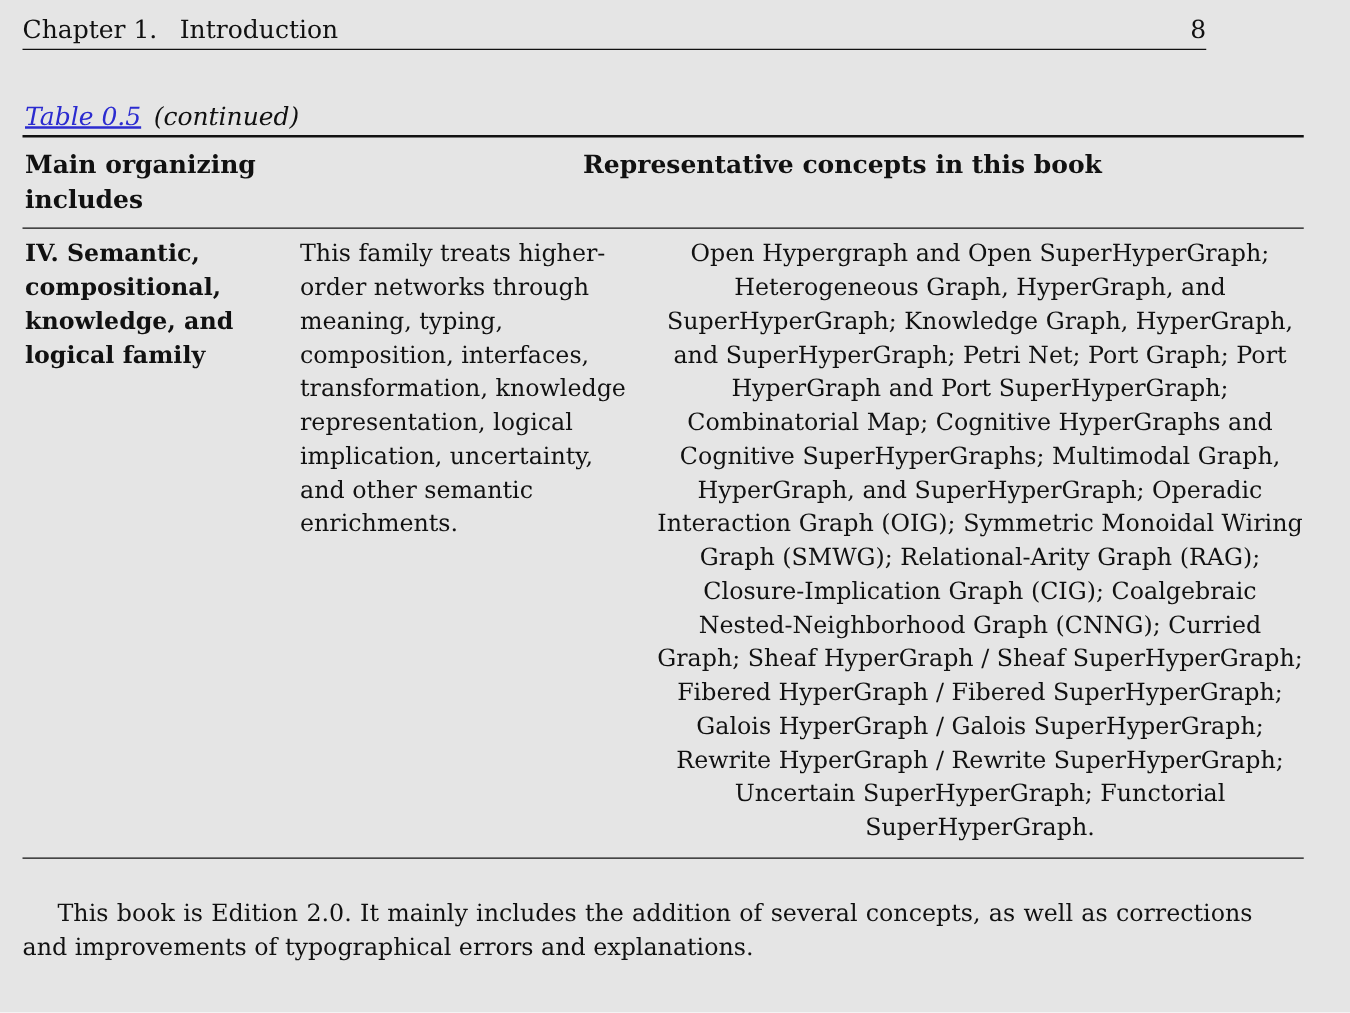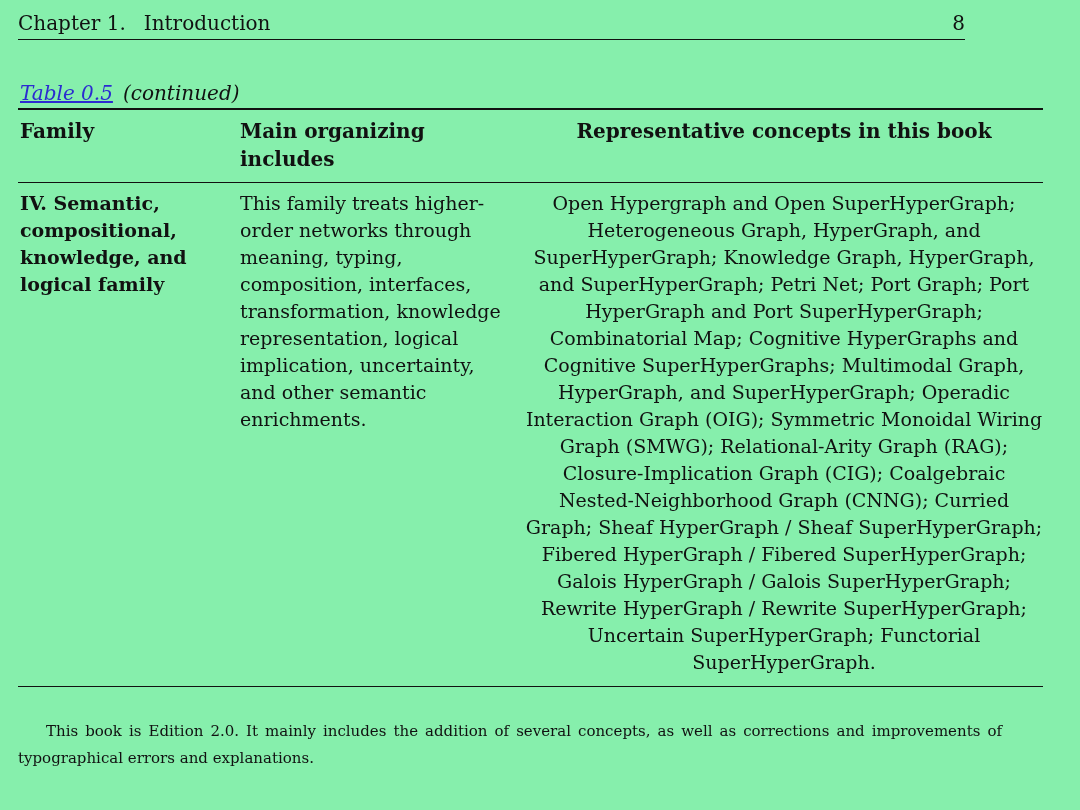--- a/index.html
+++ b/index.html
@@ -1,21 +1,21 @@
 <!DOCTYPE html>
 <html><head>
 <meta charset="utf-8">
 <style>
   html, body { margin: 0; padding: 0; background: #ffffff; }
   .page {
     position: relative;
     width: 1080px;
     height: 810px;
     overflow: hidden;
-    background: #86efac;
+    background: #e5e5e5;
     color: #111111;
     font-family: "DejaVu Serif", "Liberation Serif", serif;
   }
 
   
   .running-head {
     display: flex;
     justify-content: space-between;
     align-items: baseline;
     padding: 10px 115px 0 18px;
@@ -60,21 +60,21 @@
   .tbody .cell {
     font-size: 19px;
     line-height: 27px;
     padding: 7px 0 10px 0;
   }
   .tbody .family { font-weight: bold; }
 
   
   .body-para {
     margin: 31px 78px 0 18px;
-    font-size: 15px;
+    font-size: 19px;
     line-height: 27px;
     text-align: justify;
     text-justify: inter-word;
     text-indent: 28px;
   }
 </style>
 </head>
 <body>
 
 <div class="page">
@@ -88,21 +88,20 @@
   <div class="head-rule"></div>
 
   <div class="caption">
     <span class="caption-link">Table 0.5</span><span class="caption-cont">(continued)</span>
   </div>
 
   <div class="table">
     <div class="rule thick"></div>
 
     <div class="trow thead">
-      <div class="c1 cell">Family</div>
       <div class="c2 cell">Main organizing includes</div>
       <div class="c3 cell">Representative concepts in this book</div>
     </div>
 
     <div class="rule"></div>
 
     <div class="trow tbody">
       <div class="c1 cell family">IV. Semantic, compositional, knowledge, and logical family</div>
       <div class="c2 cell">This family treats higher-order networks through meaning, typing, composition, interfaces, transformation, knowledge representation, logical implication, uncertainty, and other semantic enrichments.</div>
       <div class="c3 cell">Open Hypergraph and Open SuperHyperGraph; Heterogeneous Graph, HyperGraph, and SuperHyperGraph; Knowledge Graph, HyperGraph, and SuperHyperGraph; Petri Net; Port Graph; Port HyperGraph and Port SuperHyperGraph; Combinatorial Map; Cognitive HyperGraphs and Cognitive SuperHyperGraphs; Multimodal Graph, HyperGraph, and SuperHyperGraph; Operadic Interaction Graph (OIG); Symmetric Monoidal Wiring Graph (SMWG); Relational-Arity Graph (RAG); Closure-Implication Graph (CIG); Coalgebraic Nested-Neighborhood Graph (CNNG); Curried Graph; Sheaf HyperGraph / Sheaf SuperHyperGraph; Fibered HyperGraph / Fibered SuperHyperGraph; Galois HyperGraph / Galois SuperHyperGraph; Rewrite HyperGraph / Rewrite SuperHyperGraph; Uncertain SuperHyperGraph; Functorial SuperHyperGraph.</div>

